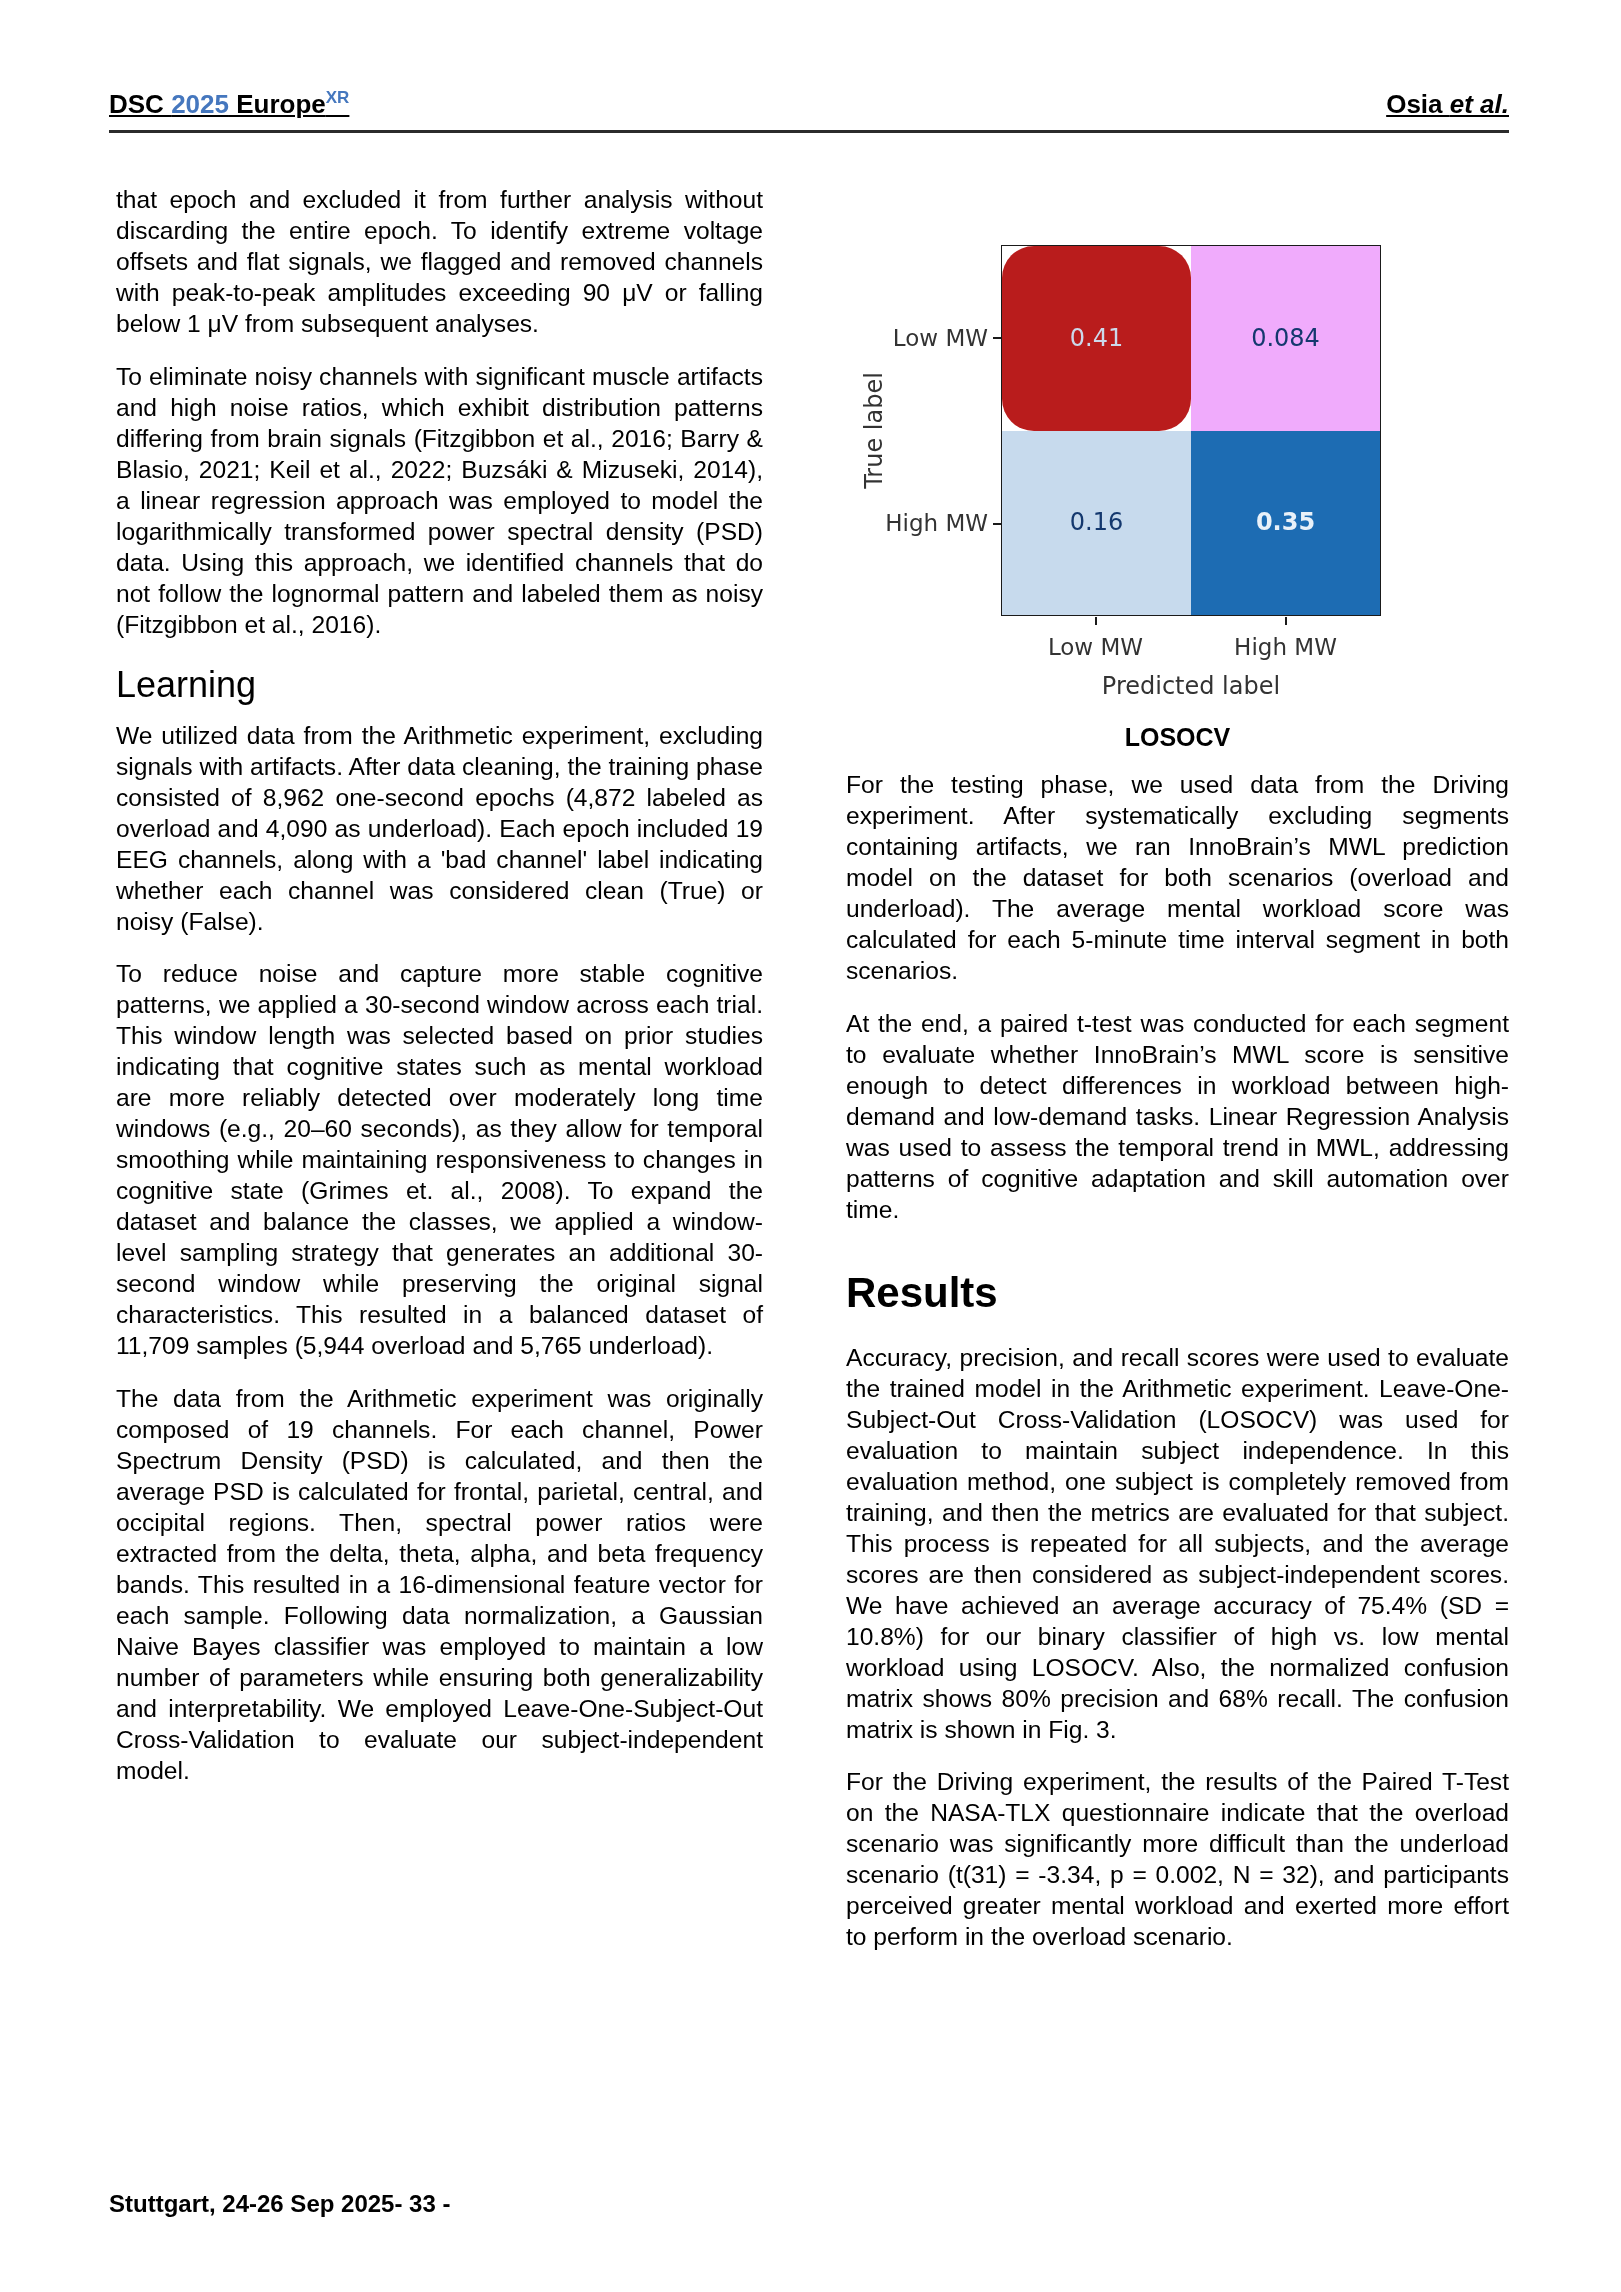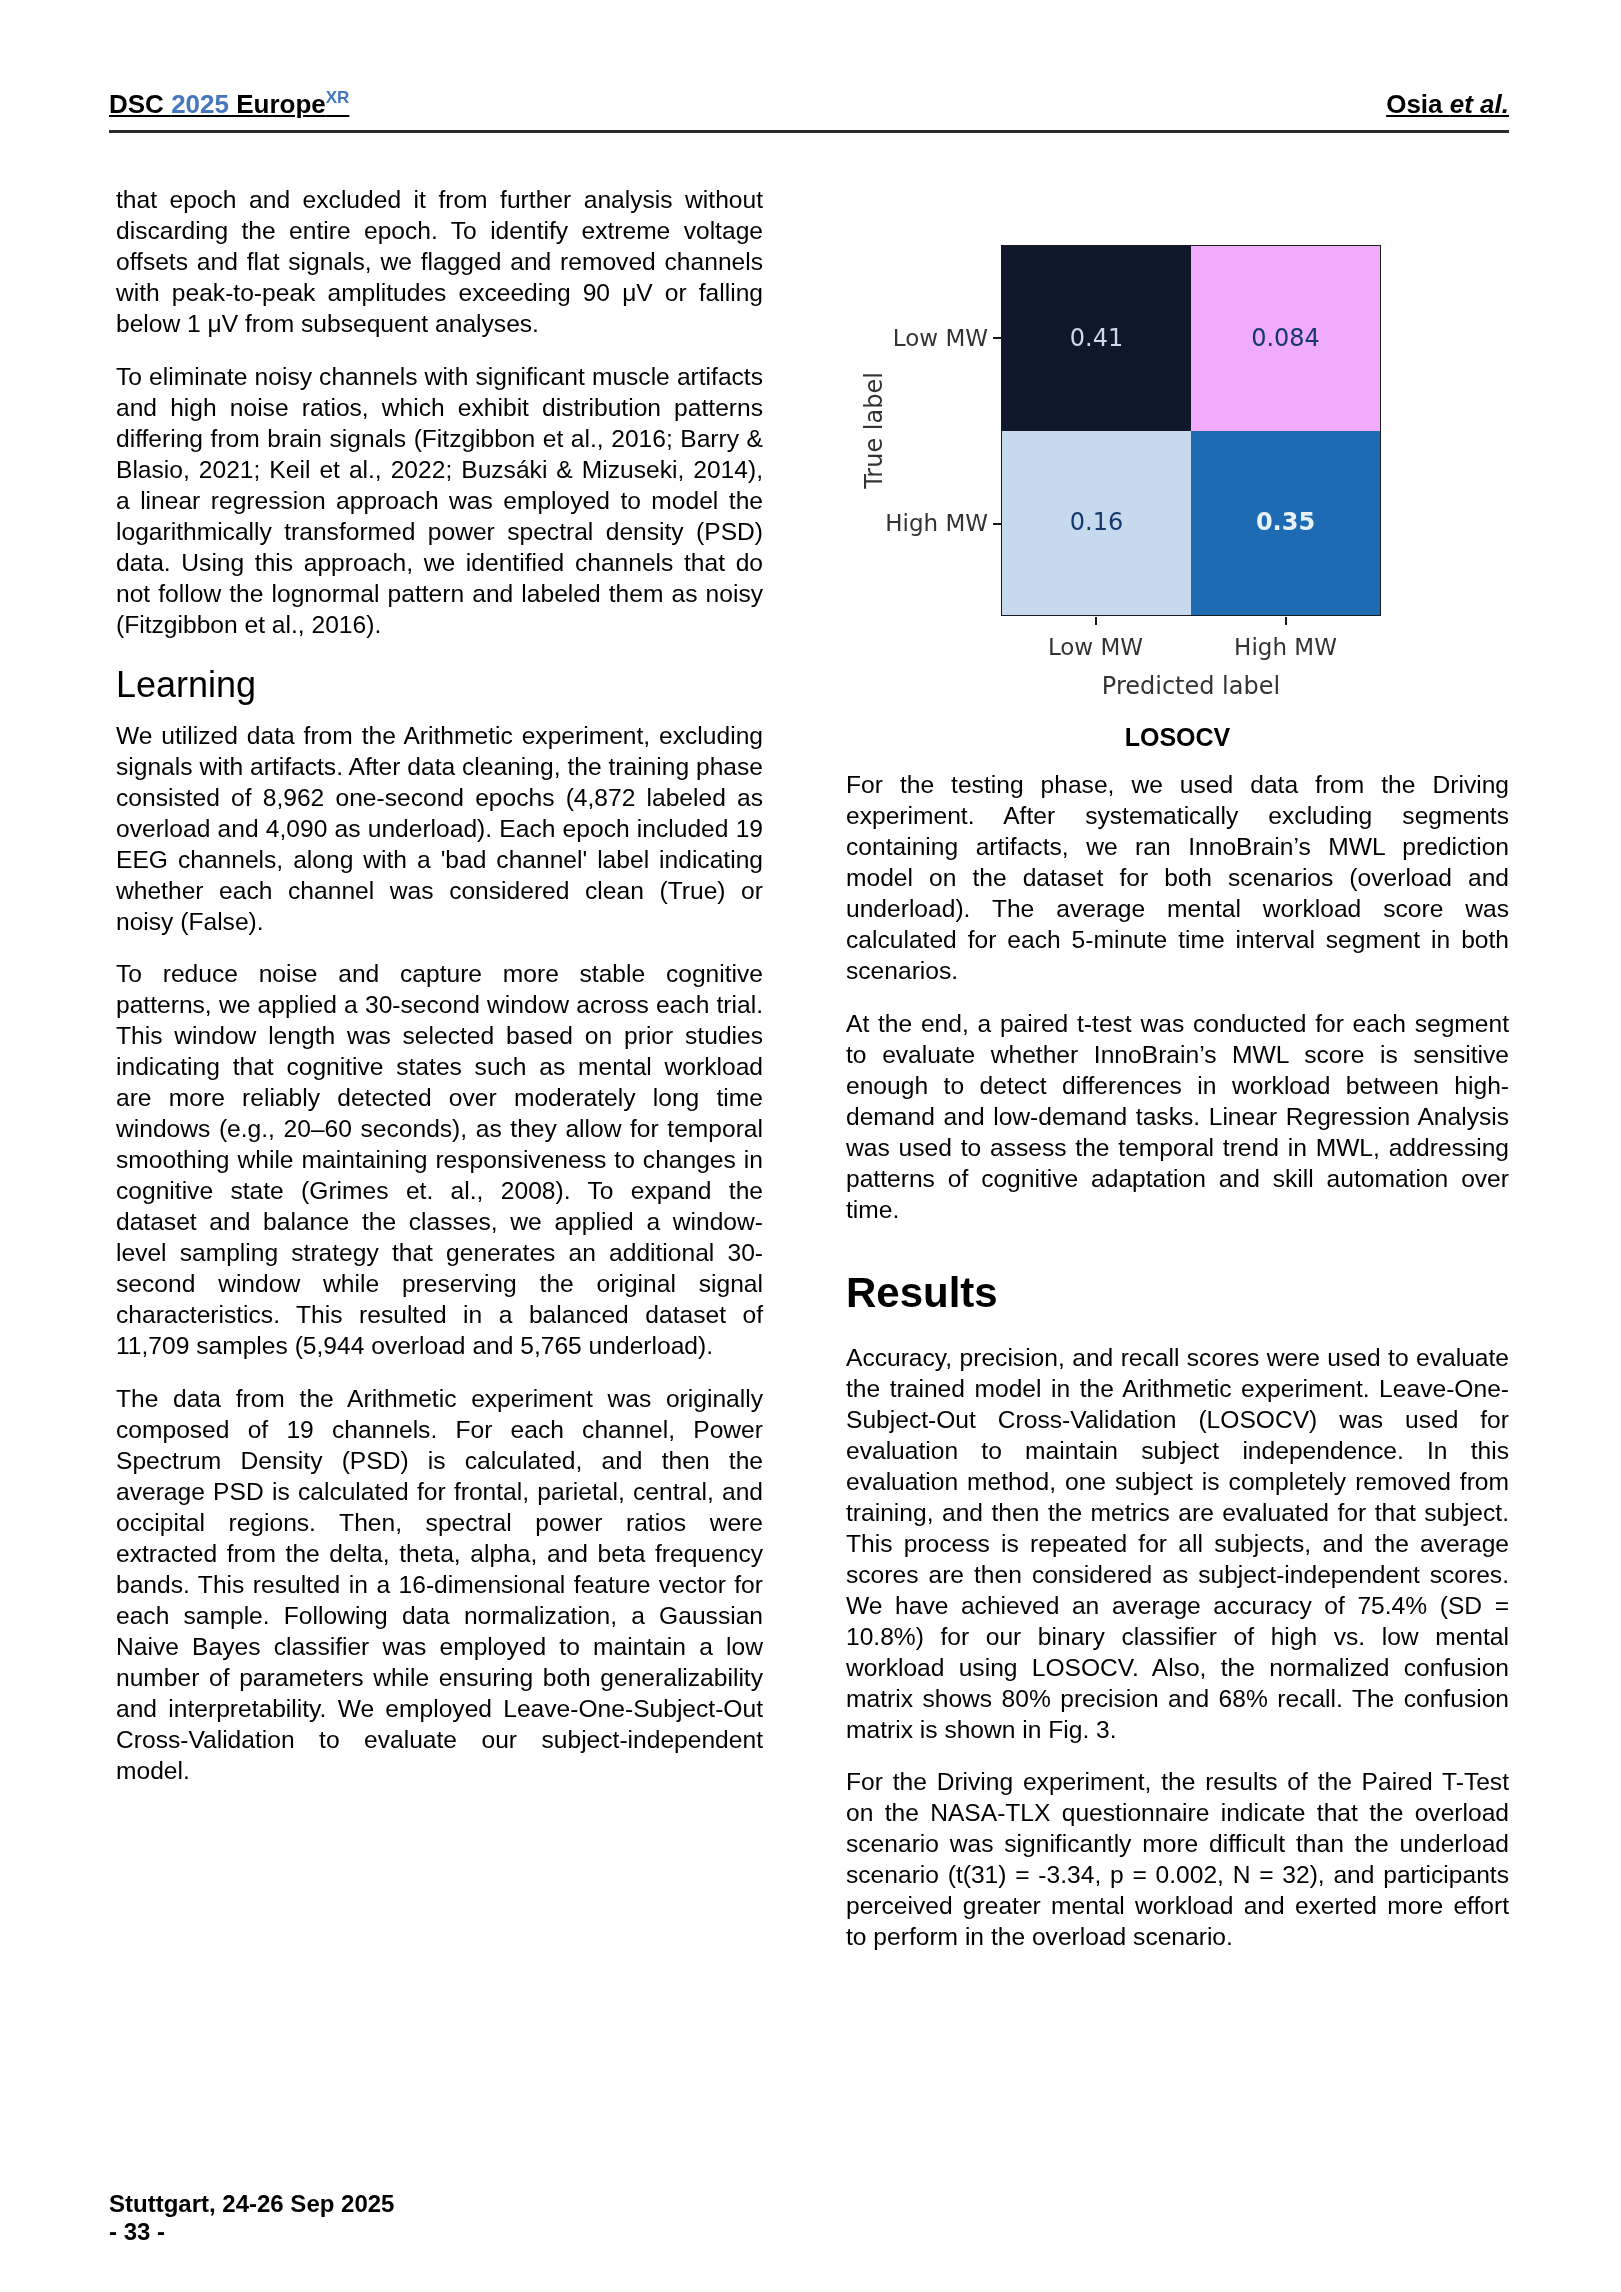--- a/index.html
+++ b/index.html
@@ -51,21 +51,21 @@
   .xtick.t1{left:151px;}
   .xtick.t2{left:341px;}
   .xlab{position:absolute;left:155px;top:487px;width:380px;text-align:center;font-size:24px;}
   .caption{
     text-align:center;font-weight:bold;font-size:25px;line-height:32px;margin:0 0 16px 0;
   }
   
   .footer{
     position:absolute;left:109px;right:112px;top:2190px;
     display:flex;justify-content:flex-start;
-    font-size:24px;font-weight:bold;flex-direction:column;
+    font-size:24px;font-weight:bold;
   }
 </style>
 </head>
 <body>
 
 <div class="header">
   <div class="brand"><span>DSC </span><span class="blue">2025</span><span> Europe</span><sup>XR</sup></div>
   <div class="author"><span>Osia </span><span class="etal">et al.</span></div>
 </div>
 
@@ -80,21 +80,21 @@
 
 <div class="col col-right">
 
   <div class="fig">
     <div class="ylab">True label</div>
     <div class="ytick t1">Low MW</div>
     <div class="ytick t2">High MW</div>
     <div class="ytm t1"></div>
     <div class="ytm t2"></div>
     <div class="plot">
-      <div class="cell" style="background: #0f172a; color: rgb(204, 217, 235);">0.41</div>
+      <div class="cell" style="background: #b91c1c; color: rgb(204, 217, 235); border-radius: 32px;">0.41</div>
       <div class="cell" style="background: #f0abfc; color: rgb(20, 56, 110);">0.084</div>
       <div class="cell" style="background: rgb(199, 218, 237); color: rgb(20, 56, 110);">0.16</div>
       <div class="cell" style="background: rgb(29, 108, 179); color: rgb(233, 241, 249); font-weight: bold;">0.35</div>
     </div>
     <div class="xtm t1"></div>
     <div class="xtm t2"></div>
     <div class="xtick t1">Low MW</div>
     <div class="xtick t2">High MW</div>
     <div class="xlab">Predicted label</div>
   </div>

